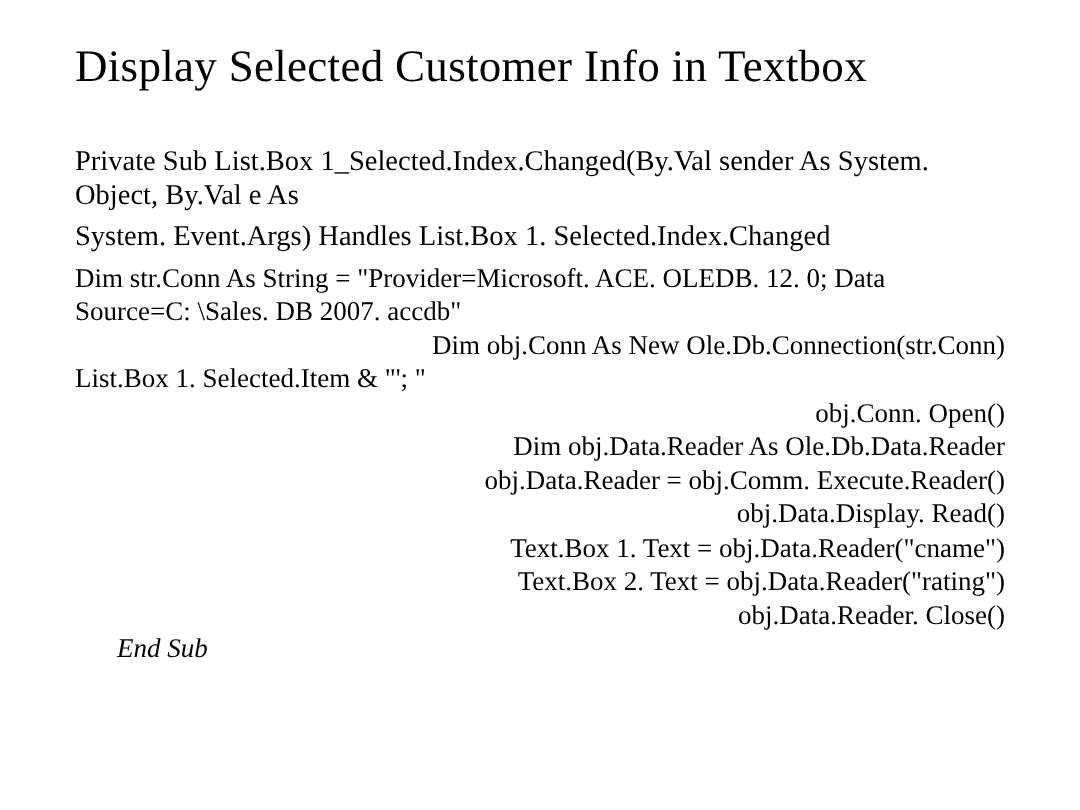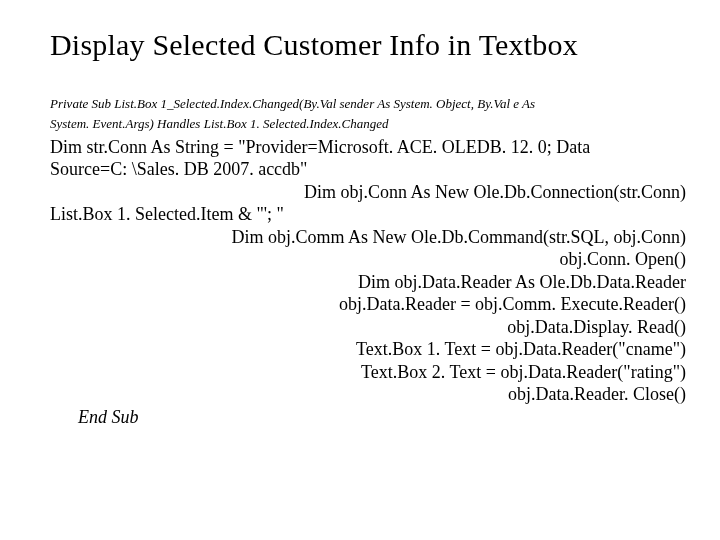--- a/index.html
+++ b/index.html
@@ -8,34 +8,33 @@
     width: 720px;
     height: 540px;
     background: #fff;
     font-family: "Times New Roman", Times, serif;
     color: #000;
   }
   .slide {
     box-sizing: border-box;
     width: 720px;
     height: 540px;
-    padding: 20px 34px 20px 50px;
+    padding: 20px 50px 20px 50px;
   }
   .title {
     font-size: 30px;
     font-weight: normal;
     margin-top: 8px;
     margin-bottom: 34px;
     letter-spacing: 0.2px;
   }
   .sig {
-    font-size: 13px;
+    font-size: 19px;
     line-height: 1.22;
     margin-bottom: 4px;
-    font-style: italic;
   }
   .body {
     font-size: 18px;
     line-height: 1.25;
   }
   .ln { display: block; }
   .ind1 { padding-left: 56px; text-align: right; }
   .ind0 { padding-left: 28px; font-style: italic; }
 </style>
 </head>
@@ -45,21 +44,20 @@
   <div class="title">Display Selected Customer Info in Textbox</div>
 
   <div class="sig">Private Sub List.Box 1_Selected.Index.Changed(By.Val sender As System. Object, By.Val e As</div>
   <div class="sig">System. Event.Args) Handles List.Box 1. Selected.Index.Changed</div>
 
   <div class="body">
     <span class="ln"> Dim str.Conn As String = "Provider=Microsoft. ACE. OLEDB. 12. 0; Data</span>
     <span class="ln">Source=C: \Sales. DB 2007. accdb"</span>
     <span class="ln ind1">Dim obj.Conn As New Ole.Db.Connection(str.Conn)</span>
     <span class="ln">List.Box 1. Selected.Item &amp; "'; "</span>
-    <span class="ln ind1">Dim obj.Comm As New Ole.Db.Command(str.SQL, obj.Conn)</span>
     <span class="ln ind1">obj.Conn. Open()</span>
     <span class="ln ind1">Dim obj.Data.Reader As Ole.Db.Data.Reader</span>
     <span class="ln ind1">obj.Data.Reader = obj.Comm. Execute.Reader()</span>
     <span class="ln ind1">obj.Data.Display. Read()</span>
     <span class="ln ind1">Text.Box 1. Text = obj.Data.Reader("cname")</span>
     <span class="ln ind1">Text.Box 2. Text = obj.Data.Reader("rating")</span>
     <span class="ln ind1">obj.Data.Reader. Close()</span>
     <span class="ln ind0">End Sub</span>
   </div>
 </div>

